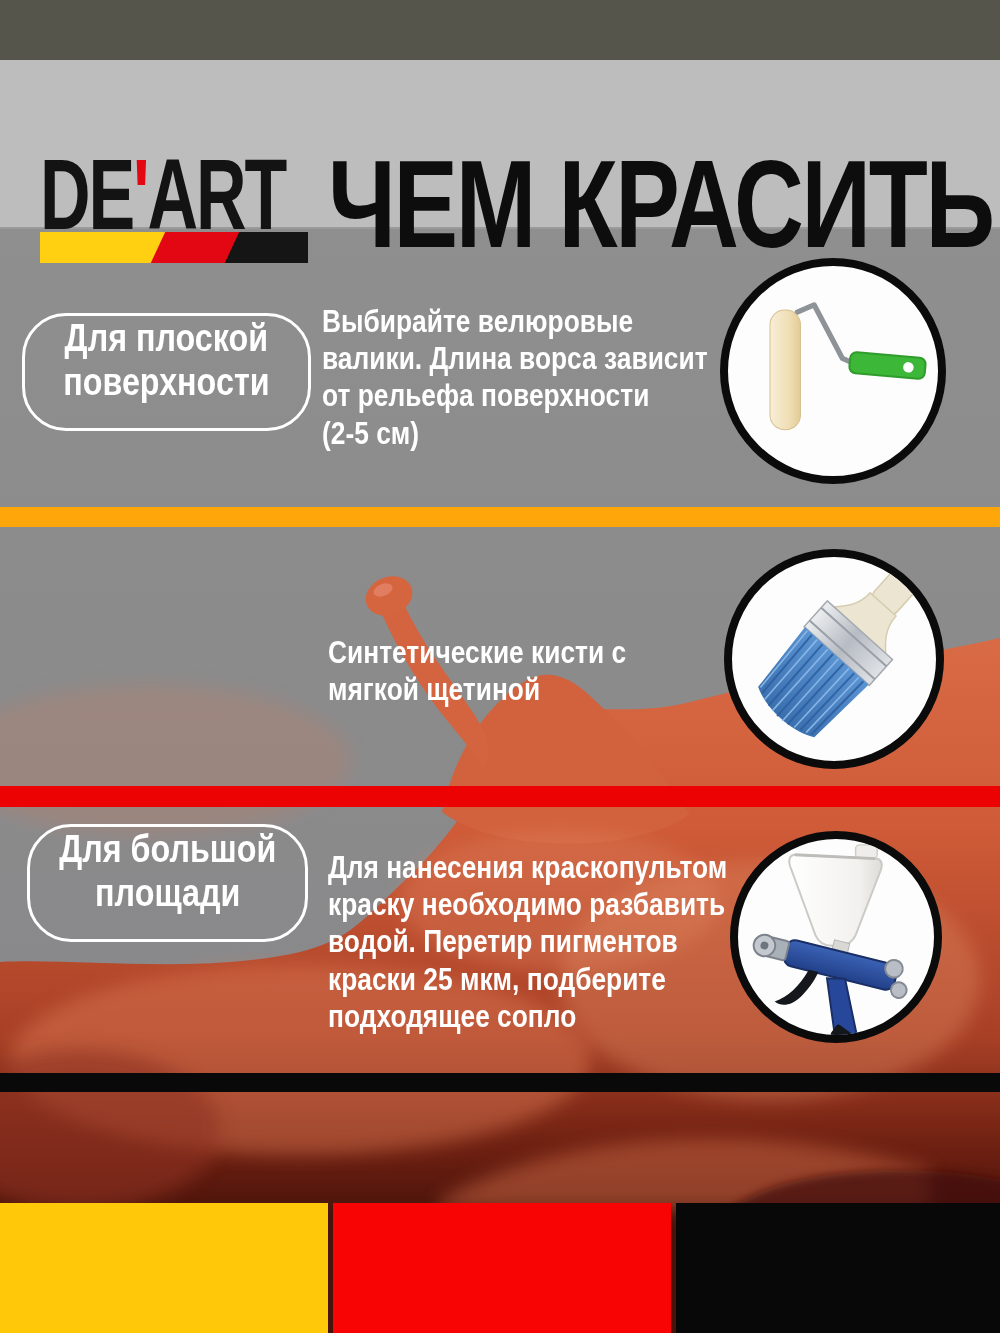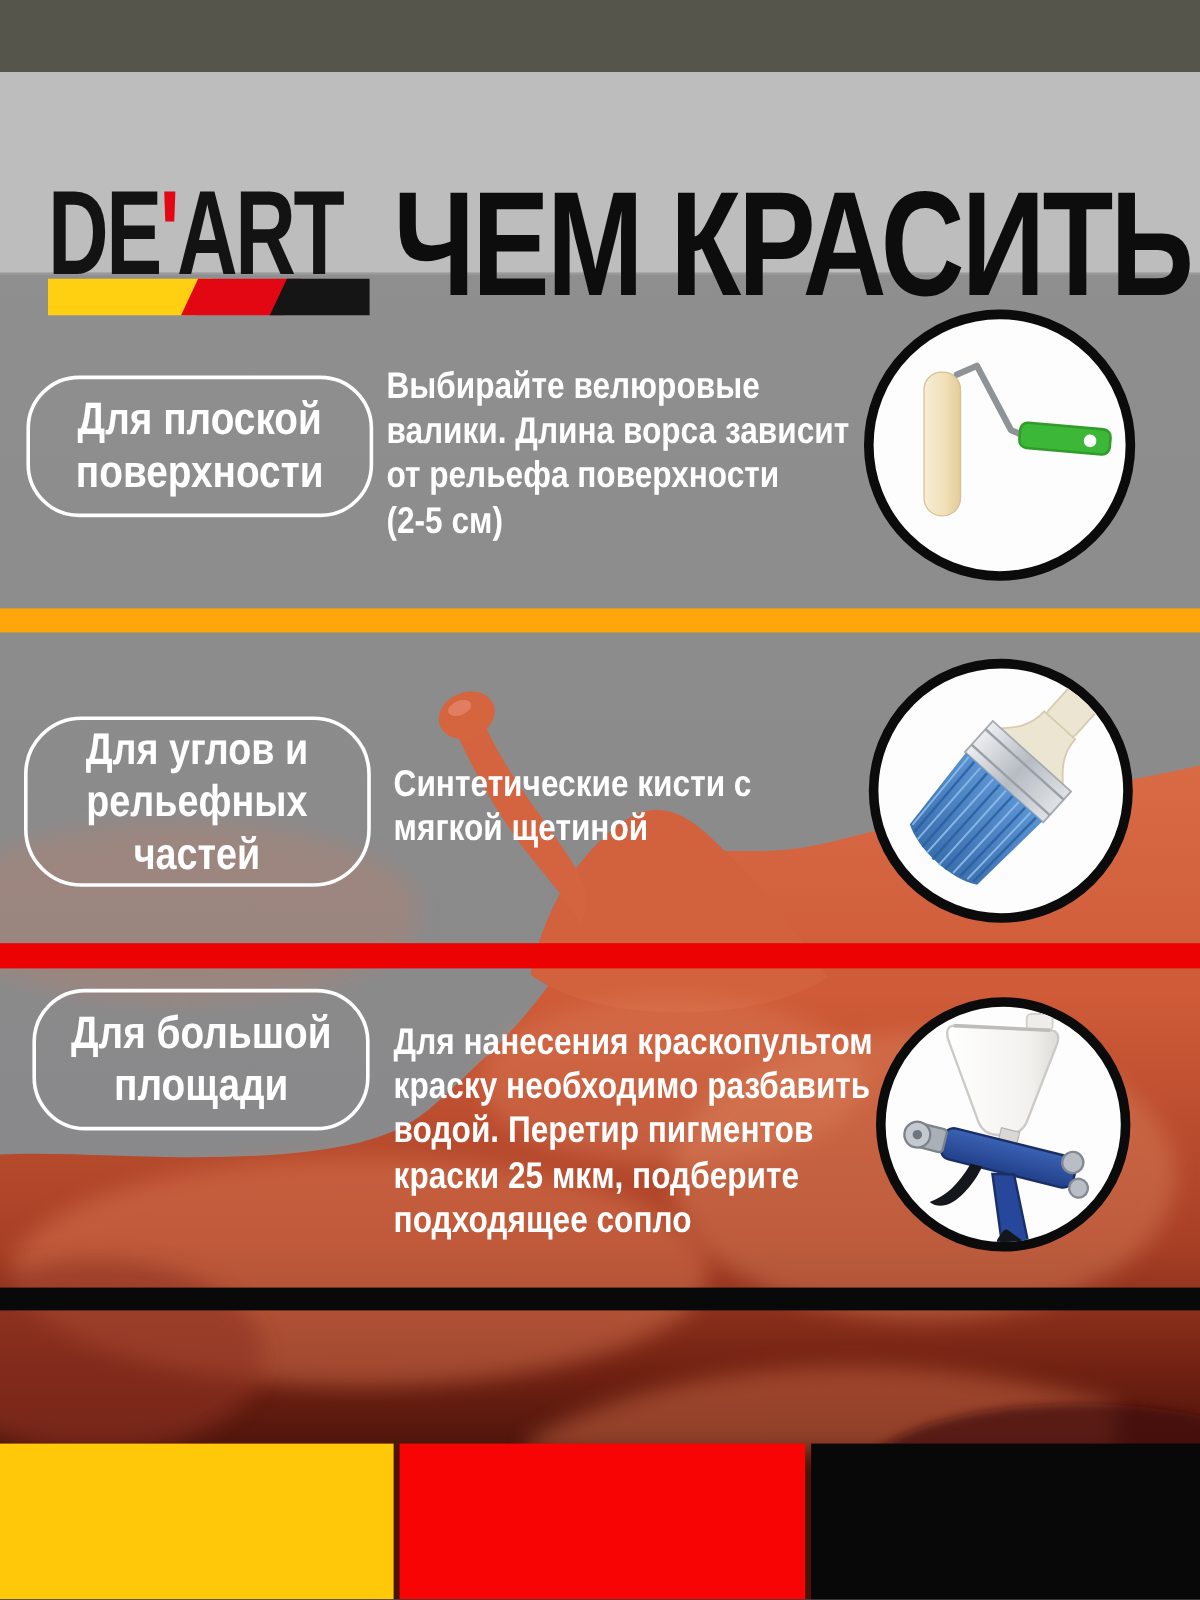--- a/index.html
+++ b/index.html
@@ -25,21 +25,21 @@
     position:absolute;left:328px;top:82px;font-weight:700;font-size:124px;line-height:1;
     letter-spacing:-3px;color:#0d0d0d;transform:scaleX(.78);transform-origin:0 0;white-space:nowrap;
   }
   
   .bar{position:absolute;left:0;width:1000px;z-index:4;}
   .bar-orange{top:507px;height:20px;background:var(--bar-orange,#ffa60a);}
   .bar-red{top:786px;height:21px;background:var(--bar-red,#ec0202);}
   .bar-black{top:1073px;height:19px;background:var(--bar-black,#0a0909);}
   
   .label-box{
-    position:absolute;z-index:5;border:3px solid #fff;display:flex;align-items:center;justify-content:center;
+    position:absolute;z-index:5;border:3px solid #fff;display:flex;justify-content:center;
   }
   .label-box span{
     color:#fff;font-weight:700;text-align:center;white-space:pre-line;
     transform:scaleX(.85);transform-origin:50% 50%;
   }
   .box-1{left:22px;top:313px;width:283px;height:112px;border-radius:44px;}
   .box-1 span{font-size:38px;line-height:1.17;}
   .box-2{left:20px;top:597px;width:283px;height:136px;border-radius:48px;}
   .box-2 span{font-size:37px;line-height:1.18;}
   .box-3{left:27px;top:824px;width:275px;height:112px;border-radius:44px;}
@@ -160,25 +160,20 @@
       </defs>
       <polyline points="66,44 82,37 109,88 116,91" fill="none" stroke="#8e9398" stroke-width="5" stroke-linecap="round" stroke-linejoin="round"></polyline>
       <rect x="40" y="42" width="29" height="114" rx="14" fill="url(#rollerPad)" stroke="#d8c190" stroke-width="1"></rect>
       <g transform="rotate(5 120 92)">
         <rect x="116" y="82" width="72" height="20" rx="6" fill="#3cb737" stroke="#2f9c2b" stroke-width="2"></rect>
         <circle cx="172" cy="92" r="5" fill="#ffffff"></circle>
       </g>
     </svg>
   </div>
 
-  <div class="label-box box-2">
-    <span>Для углов и
-рельефных
-частей</span>
-  </div>
   <div class="desc desc-2">Синтетические кисти с
 мягкой щетиной</div>
   <div class="tool-circle circ-2">
     <svg viewBox="0 0 200 200" aria-hidden="true">
       <defs>
         <linearGradient id="ferrule" x1="0" y1="0" x2="1" y2="0">
           <stop offset="0" stop-color="#eceef0"></stop>
             <stop offset="0.5" stop-color="#b7bcc3"></stop>
             <stop offset="1" stop-color="#dfe2e6"></stop>
         </linearGradient>

